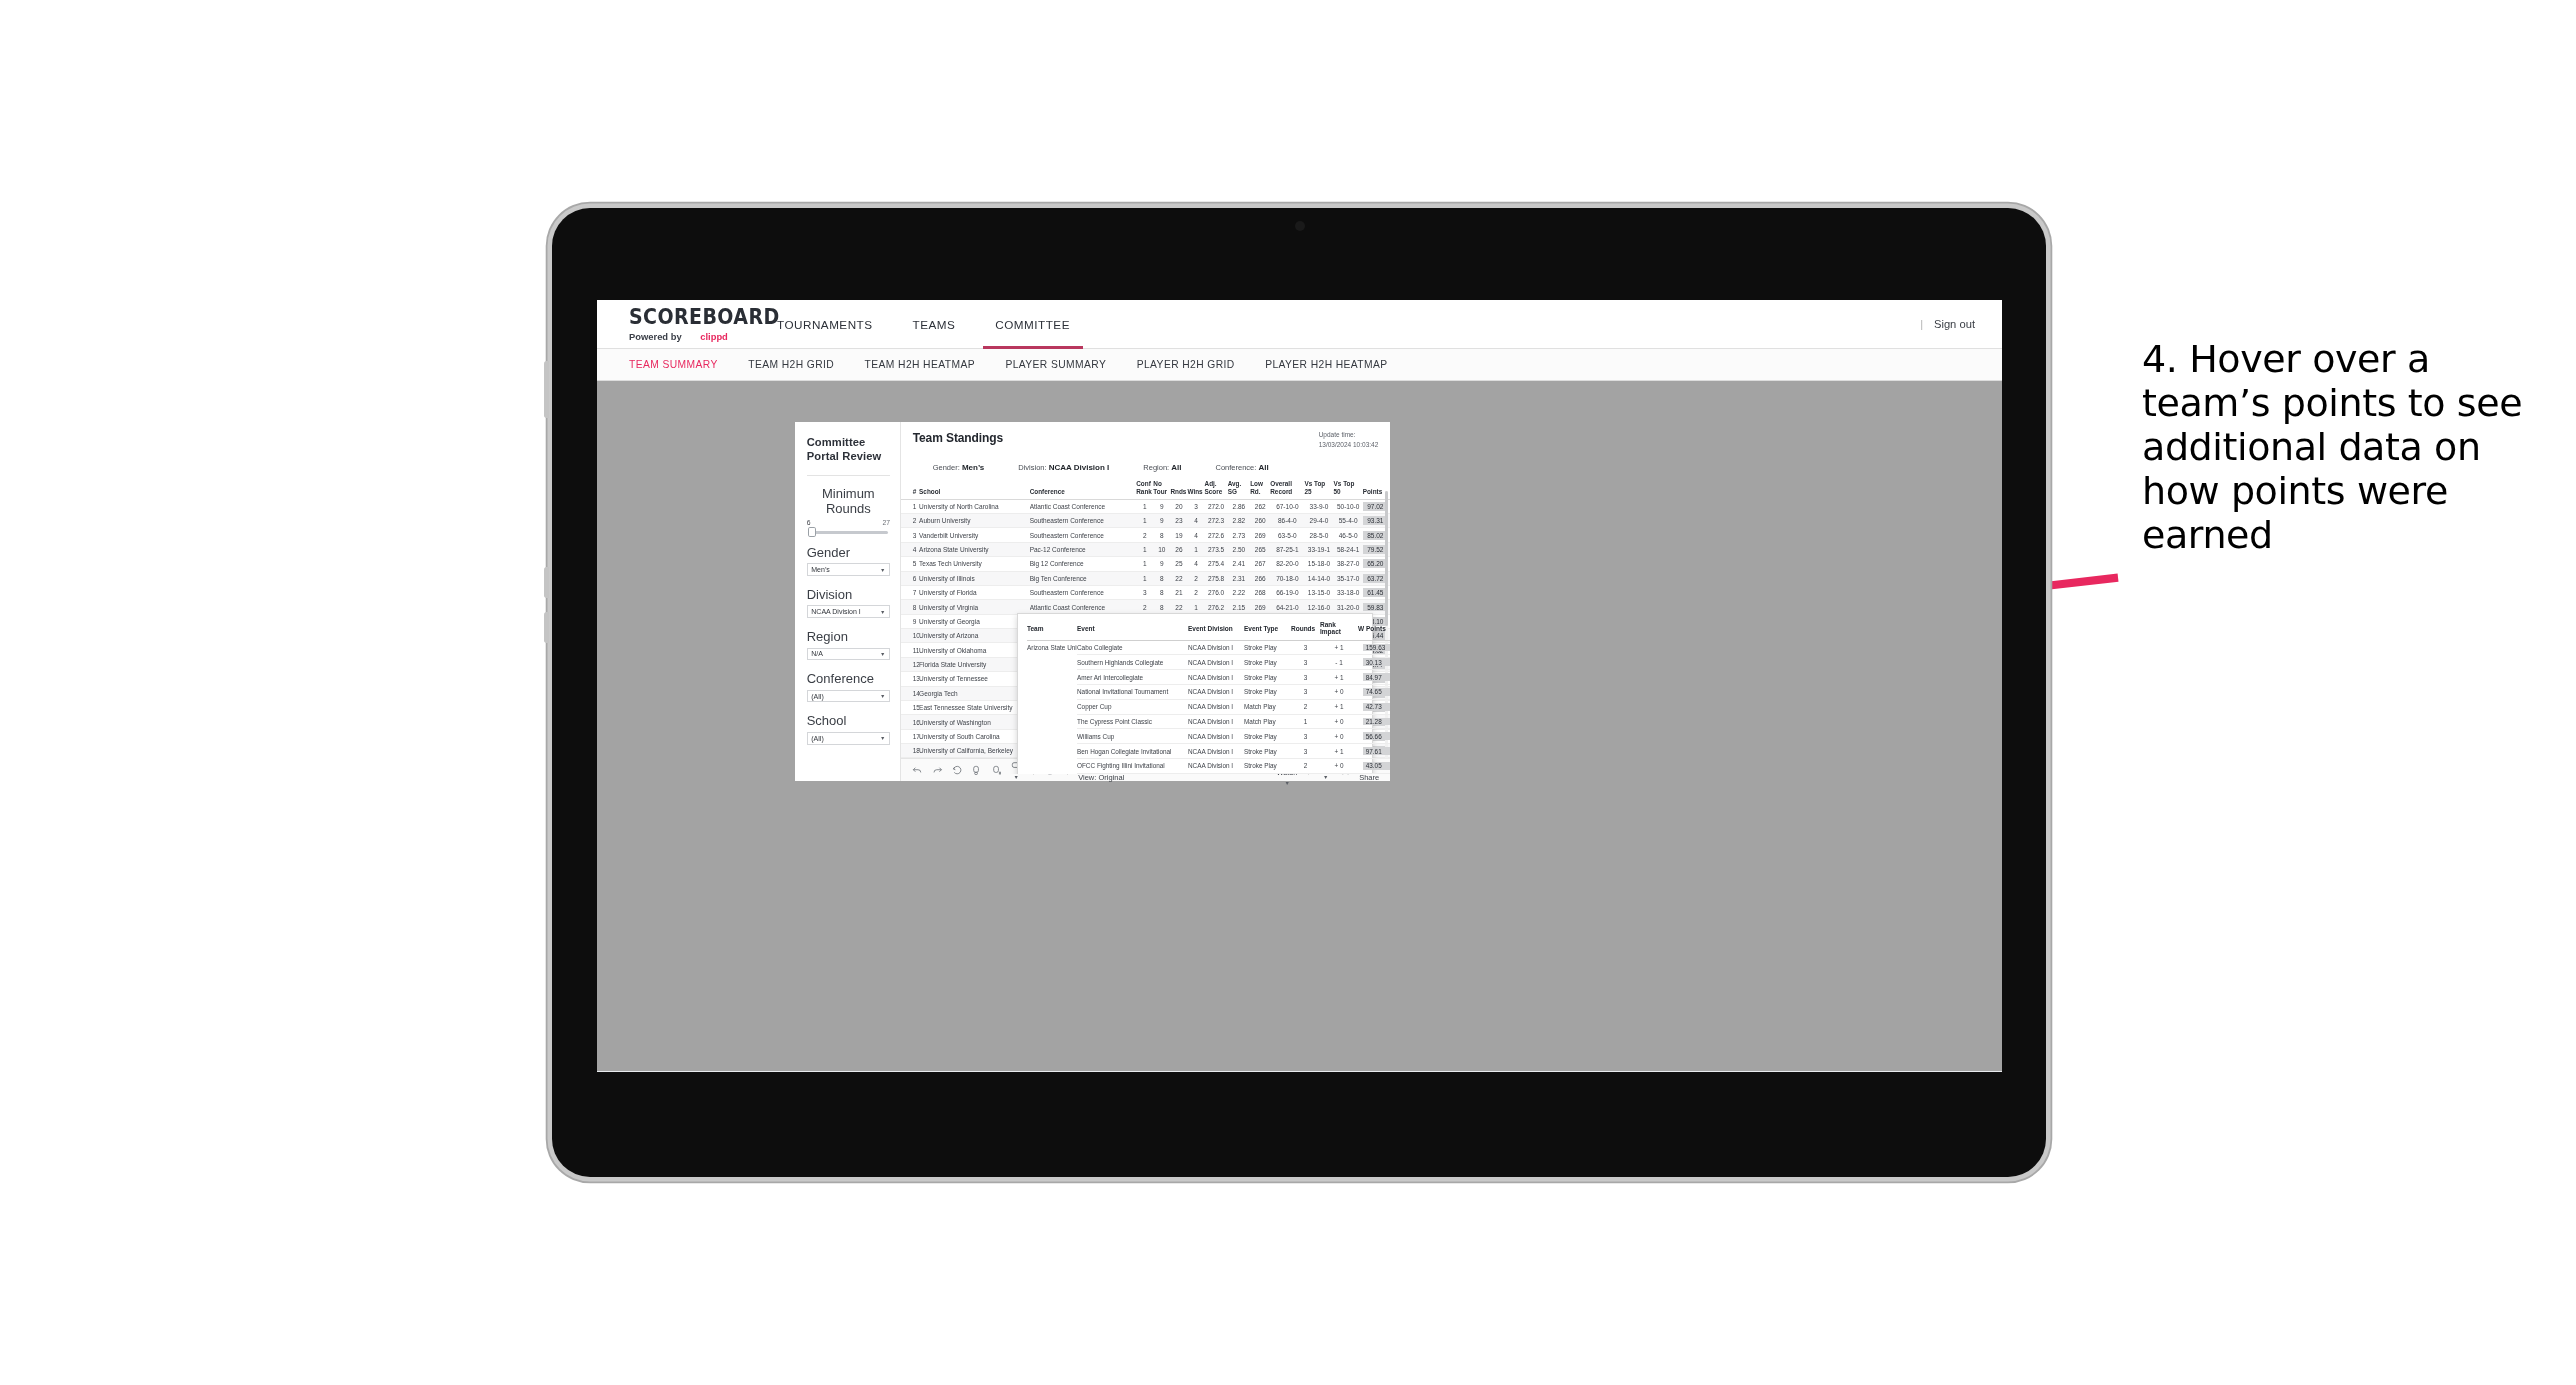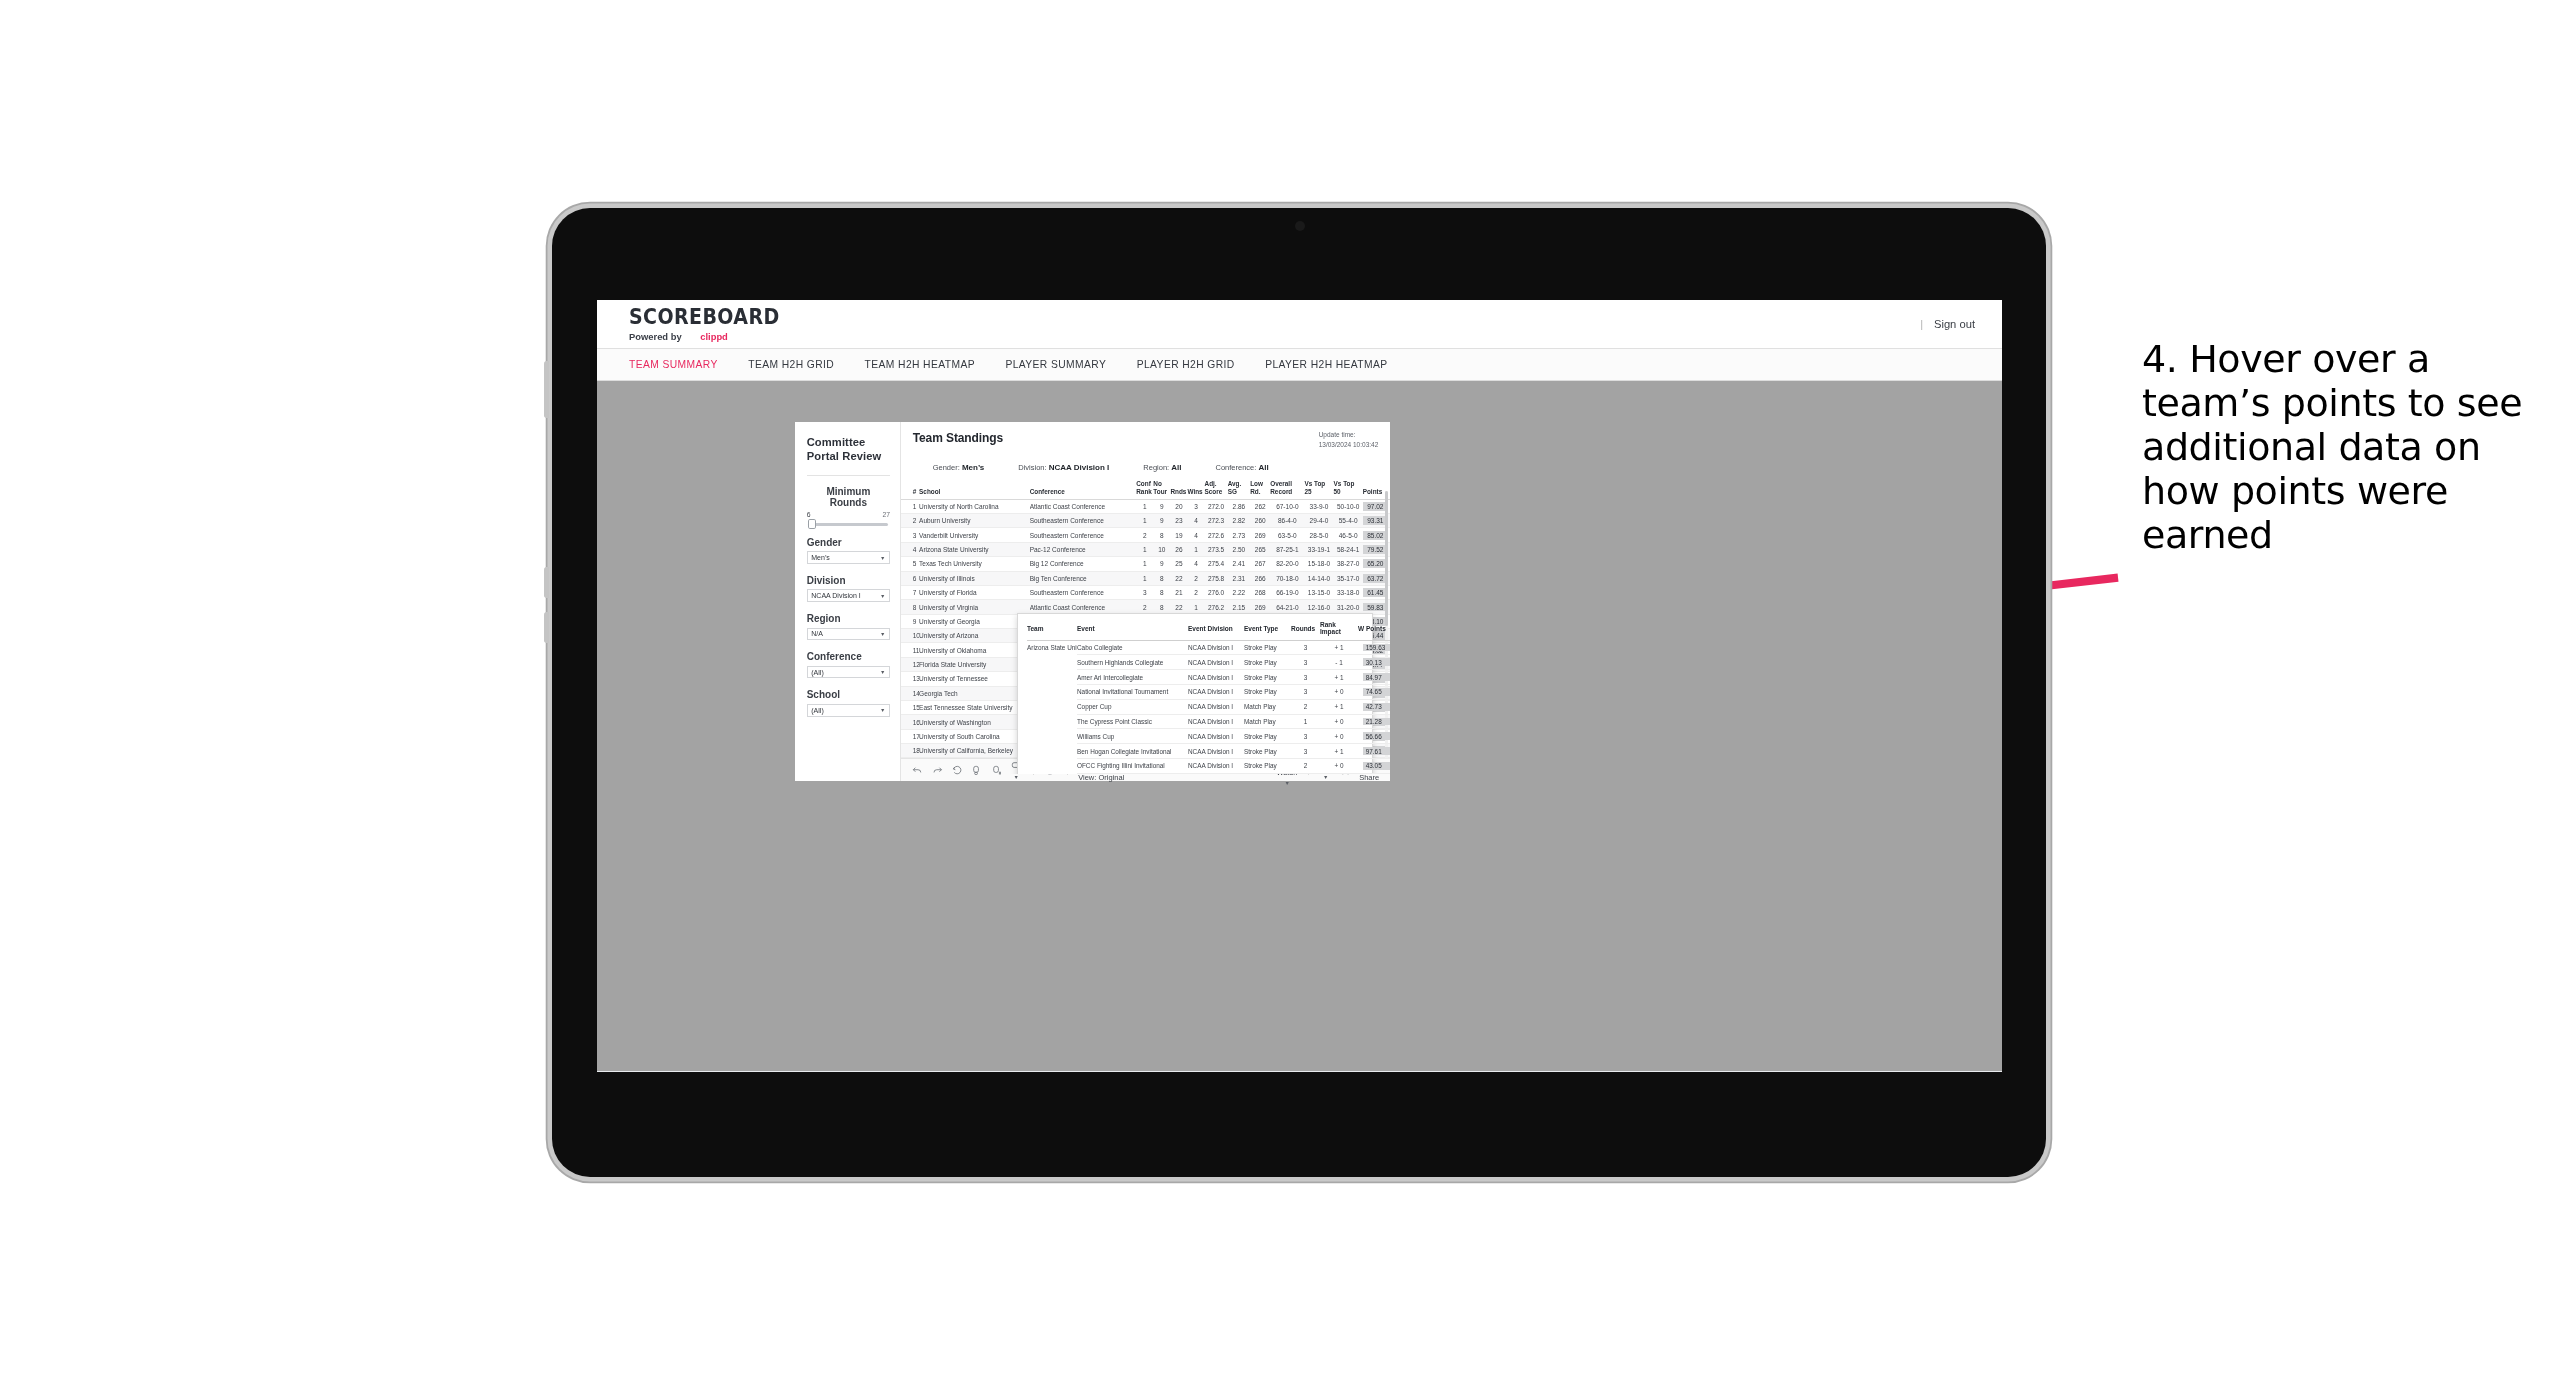--- a/index.html
+++ b/index.html
@@ -109,21 +109,21 @@
   #filter-pane {
     width: 106px; border-right: 0.9px solid #e4e4e4;
     padding: 12.6px 10px 9px 11.7px;
   }
   #pane-title {
     font-size: 11.2px; font-weight: 700; color: #2d3139;
     line-height: 1.32; letter-spacing: 0.1px;
   }
   #pane-rule { height: 0.9px; background: #e3e3e3; margin: 10.8px 0 10px 0; }
   .filter-label {
-    font-size: 10px; font-weight: 700; color: #3a3e45;
+    font-size: 13px; font-weight: 400; color: #3a3e45;
     margin-bottom: 3.6px;
   }
   #slider-label { text-align: center; }
   .slider-range {
     display: flex; justify-content: space-between;
     font-size: 6.8px; color: #6a6e75; margin-bottom: 2.7px;
   }
   .slider-range .vmin { color: #3a3e45; }
   .slider-track {
     position: relative; height: 2.7px; background: #c6c9ce;
@@ -292,20 +292,25 @@
   <div class="side-btn" id="btn-power"></div>
   <div class="side-btn" id="btn-vol-up"></div>
   <div class="side-btn" id="btn-vol-dn"></div>
 
   <div id="screen">
 
     <div id="app-header">
       <div id="brand">
         <div id="brand-title">SCOREBOARD</div>
         <div id="brand-sub"><span>Powered by </span><span class="accent">clippd</span></div>
+      </div>
+      <div id="main-nav">
+        <div class="nav-item">TOURNAMENTS</div>
+        <div class="nav-item">TEAMS</div>
+        <div class="nav-item active">COMMITTEE</div>
       </div>
       <div id="signout-wrap">
         <span id="signout-divider">|</span>
         <span id="signout-link">Sign out</span>
       </div>
     </div>
 
     <div id="subtabs">
       <div class="subtab active">TEAM SUMMARY</div>
       <div class="subtab">TEAM H2H GRID</div>

